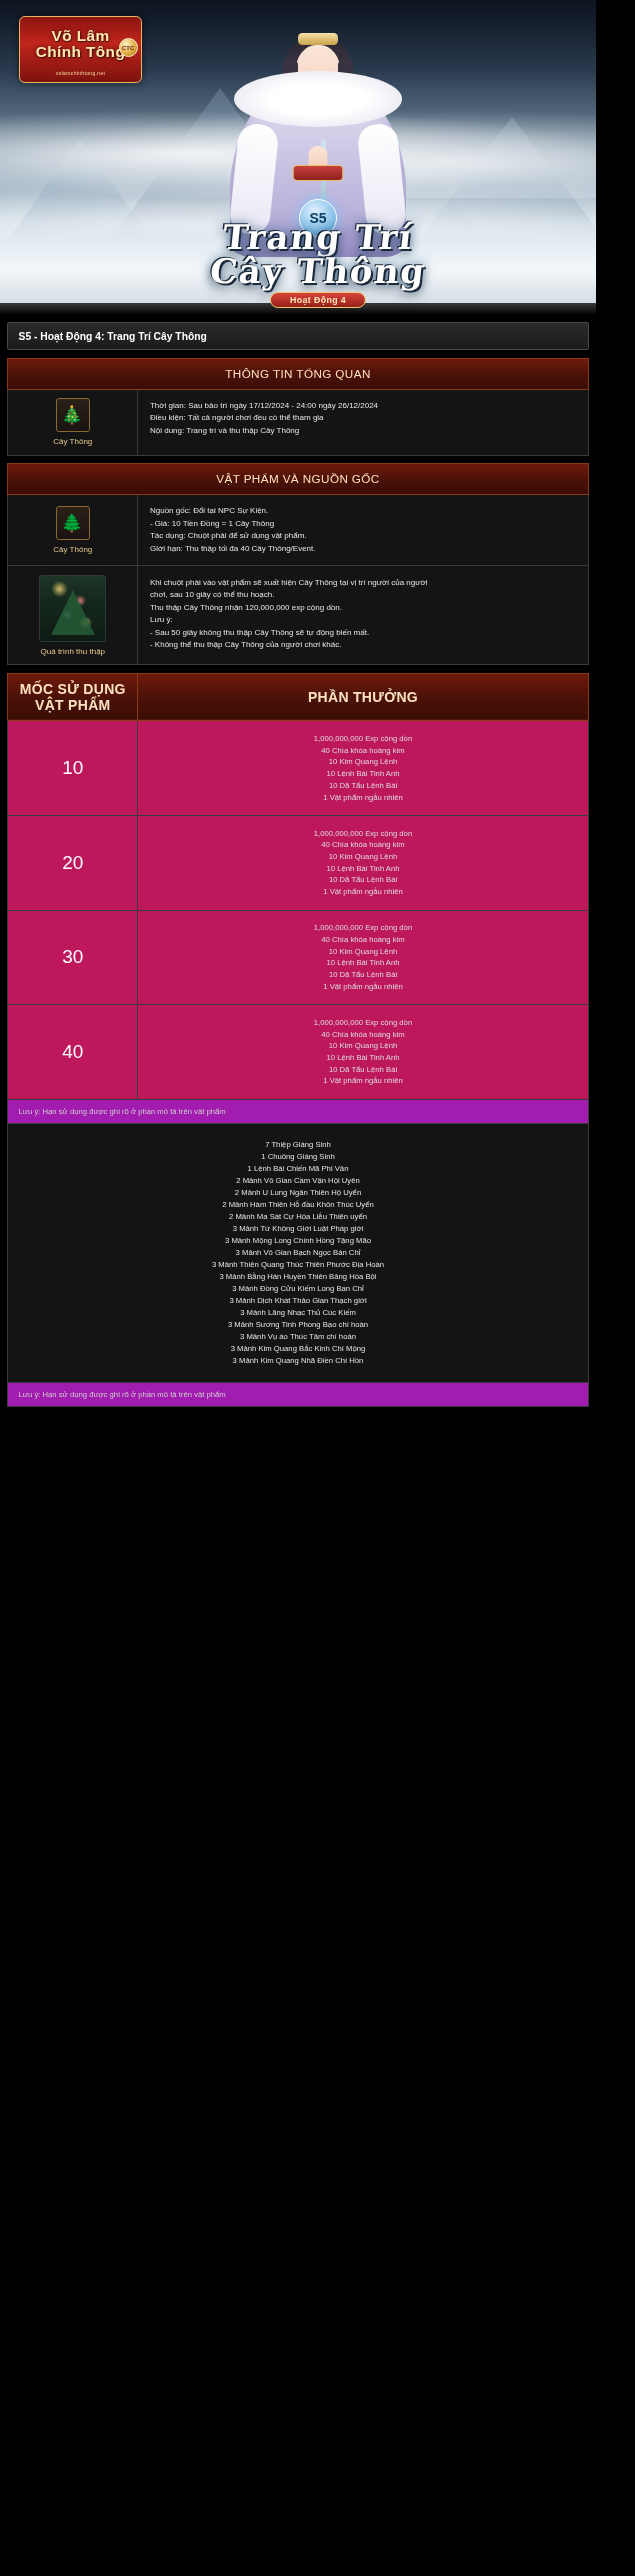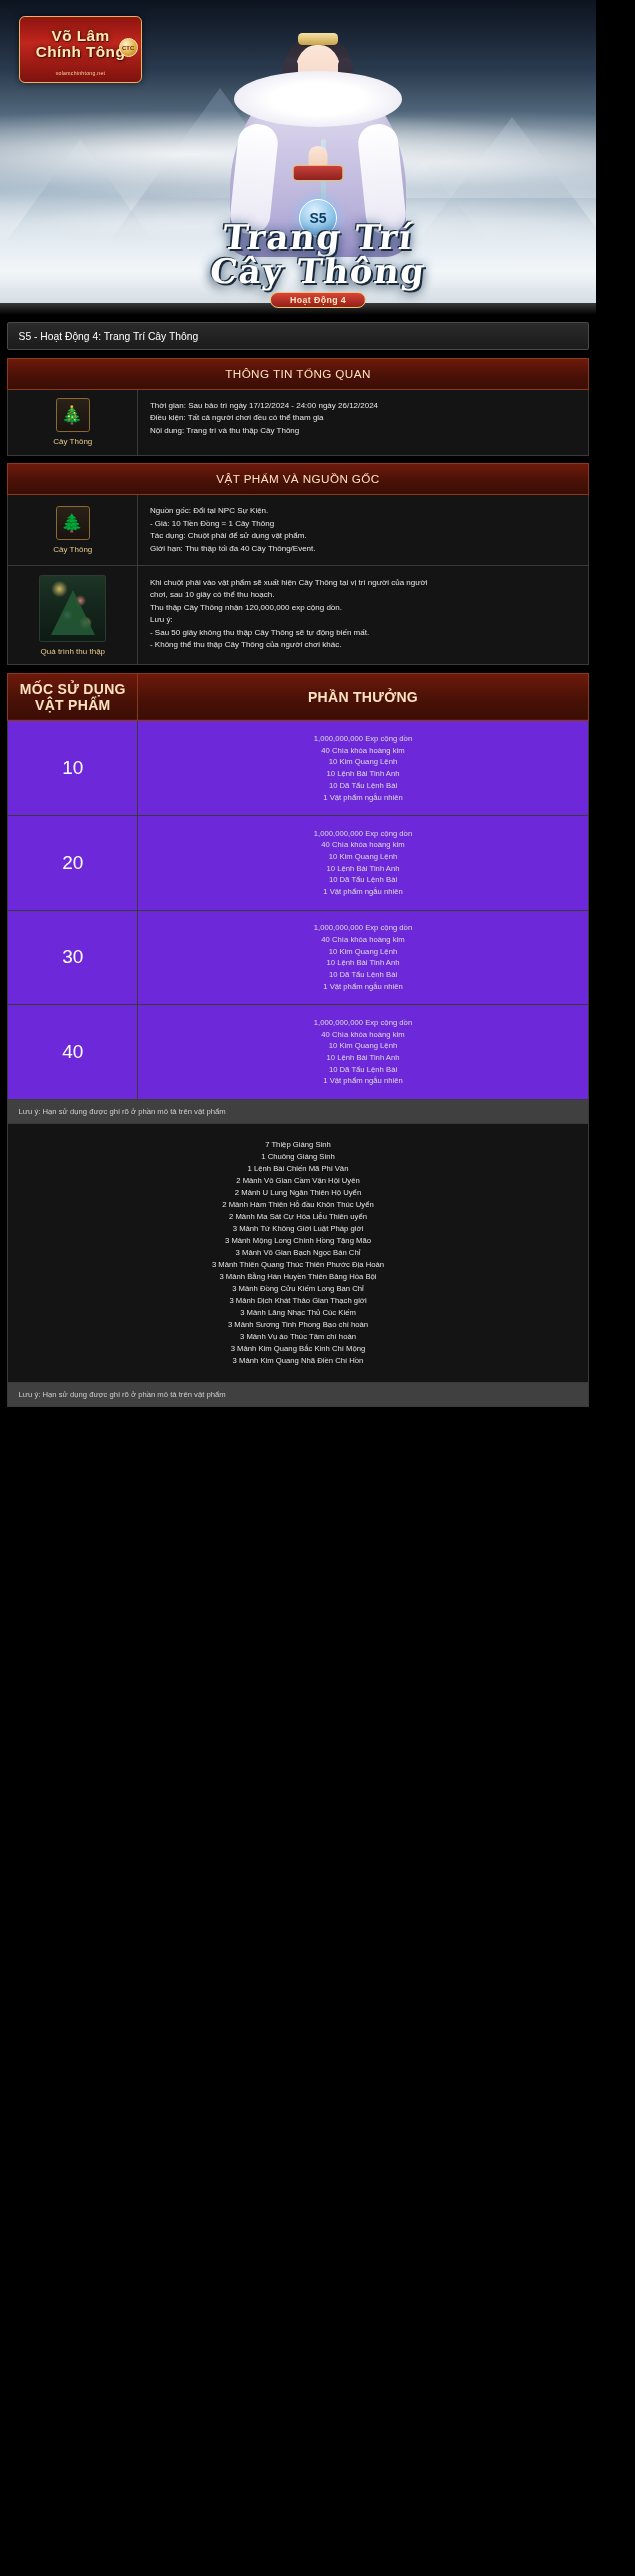--- a/index.html
+++ b/index.html
@@ -256,21 +256,21 @@
     margin: 7.3px 0 0;
     height: 28px;
     background: linear-gradient(180deg, #2b2b2b 0%, #1b1b1b 100%);
     border: 0.7px solid #4a4a4a;
     border-radius: 2px;
     display: flex;
     align-items: center;
     padding: 0 10.3px;
     color: #ffffff;
     font-size: 10.3px;
-    font-weight: normal;
+    font-weight: bold;
   }
 
   .section-head {
     margin-top: 7.3px;
     height: 32px;
     background: linear-gradient(180deg, #6e1a0b 0%, #4a1107 55%, #3a0d05 100%);
     border: 0.7px solid #8a3a18;
     display: flex;
     align-items: center;
     justify-content: center;
@@ -356,40 +356,40 @@
     border: 0.7px solid #8a3a18;
     color: #ffe3c0;
     font-size: 14px;
     font-weight: bold;
     padding: 7.3px 4.4px;
     letter-spacing: 0.3px;
   }
   .table th.c1 { width: 130px; }
   .table td {
     border: 0.7px solid #3a3a3a;
-    background: #6d28d9;
+    background: #be185d;
     color: #e6e6e6;
     vertical-align: middle;
     padding: 11.7px 5.9px;
   }
   .table td.milestone {
     text-align: center;
     font-size: 19px;
     color: #ffffff;
     font-weight: normal;
   }
   .table td.rewards {
     text-align: center;
     font-size: 7.7px;
     line-height: 11.7px;
     color: #dedede;
   }
 
   .note {
-    background: #404040;
+    background: #a21caf;
     border: 0.7px solid #3a3a3a;
     border-top: none;
     color: #cfcfcf;
     font-size: 7.7px;
     padding: 7.3px 10.3px;
   }
 
   .random-list {
     background: #141414;
     border: 0.7px solid #3a3a3a;

